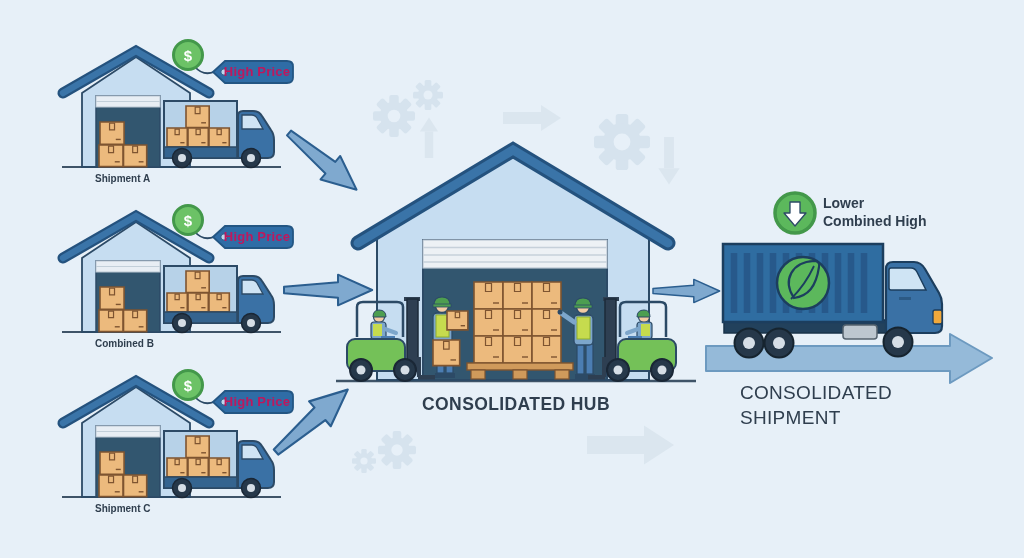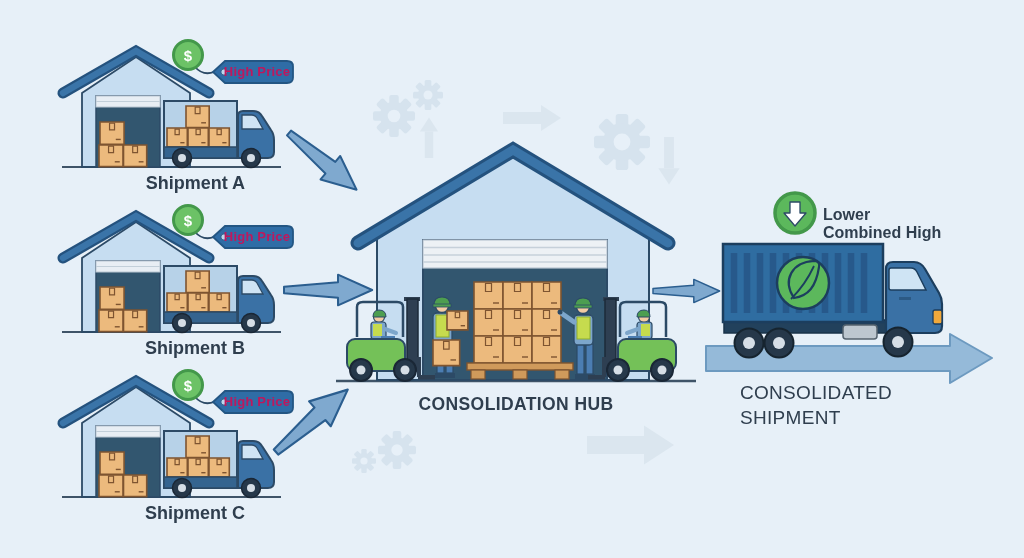--- a/index.html
+++ b/index.html
@@ -3,26 +3,26 @@
 <meta charset="utf-8">
 <style>
   html,body{margin:0;padding:0;}
   #canvas{
     position:relative; width:1024px; height:558px; overflow:hidden;
     background:var(--bg,#e7f0f8);
     font-family:"Liberation Sans", sans-serif;
   }
   #scene{position:absolute; inset:0;}
   .ov{position:absolute; color:var(--text-dark,#2f3e4e); font-weight:700;}
-  .shipment-label{width:150px; text-align:right; font-size:18px;}
+  .shipment-label{width:150px; text-align:left; font-size:10px;}
   .tag-label{width:72px; text-align:center; font-size:13px; color:#be185d; font-weight:700; letter-spacing:.2px;}
   .coin-symbol{width:18px; text-align:center; font-size:15px; color:#fff;}
   .hub-label{width:240px; text-align:center; font-size:17.5px; font-weight:800; letter-spacing:.4px;}
   .out-label{width:186px; text-align:left; font-size:19px; font-weight:400; line-height:1.32; letter-spacing:.3px;}
-  .badge-line{font-size:16px; line-height:18px;margin-top:12px;}
+  .badge-line{font-size:14px; line-height:18px;}
 </style>
 </head>
 <body>
 
 <div id="canvas">
 
 <svg id="scene" width="1024" height="558" viewBox="0 0 1024 558" xmlns="http://www.w3.org/2000/svg">
   <defs>
 
     <g id="crate">
@@ -212,23 +212,23 @@
 
 <div class="ov coin-symbol" style="left:179px; top:47px;">$</div>
 <div class="ov coin-symbol" style="left:179px; top:212px;">$</div>
 <div class="ov coin-symbol" style="left:179px; top:377px;">$</div>
 
 <div class="ov tag-label" style="left:221px; top:64px;">High Price</div>
 <div class="ov tag-label" style="left:221px; top:229px;">High Price</div>
 <div class="ov tag-label" style="left:221px; top:394px;">High Price</div>
 
 <div class="ov shipment-label" style="left:95px; top:173px;">Shipment A</div>
-<div class="ov shipment-label" style="left:95px; top:338px;">Shipment B</div>
+<div class="ov shipment-label" style="left:95px; top:338px;">Combined B</div>
 <div class="ov shipment-label" style="left:95px; top:503px;">Shipment C</div>
 
-<div class="ov hub-label" style="left:396px; top:394px;">CONSOLIDATION HUB</div>
+<div class="ov hub-label" style="left:396px; top:394px;">CONSOLIDATED HUB</div>
 
 <div class="ov badge-line" style="left:823px; top:194px;">Lower</div>
 <div class="ov badge-line" style="left:823px; top:212px;">Combined High</div>
 
 <div class="ov out-label" style="left:740px; top:380px;">CONSOLIDATED SHIPMENT</div>
 
 </div>
 
 </body></html>

